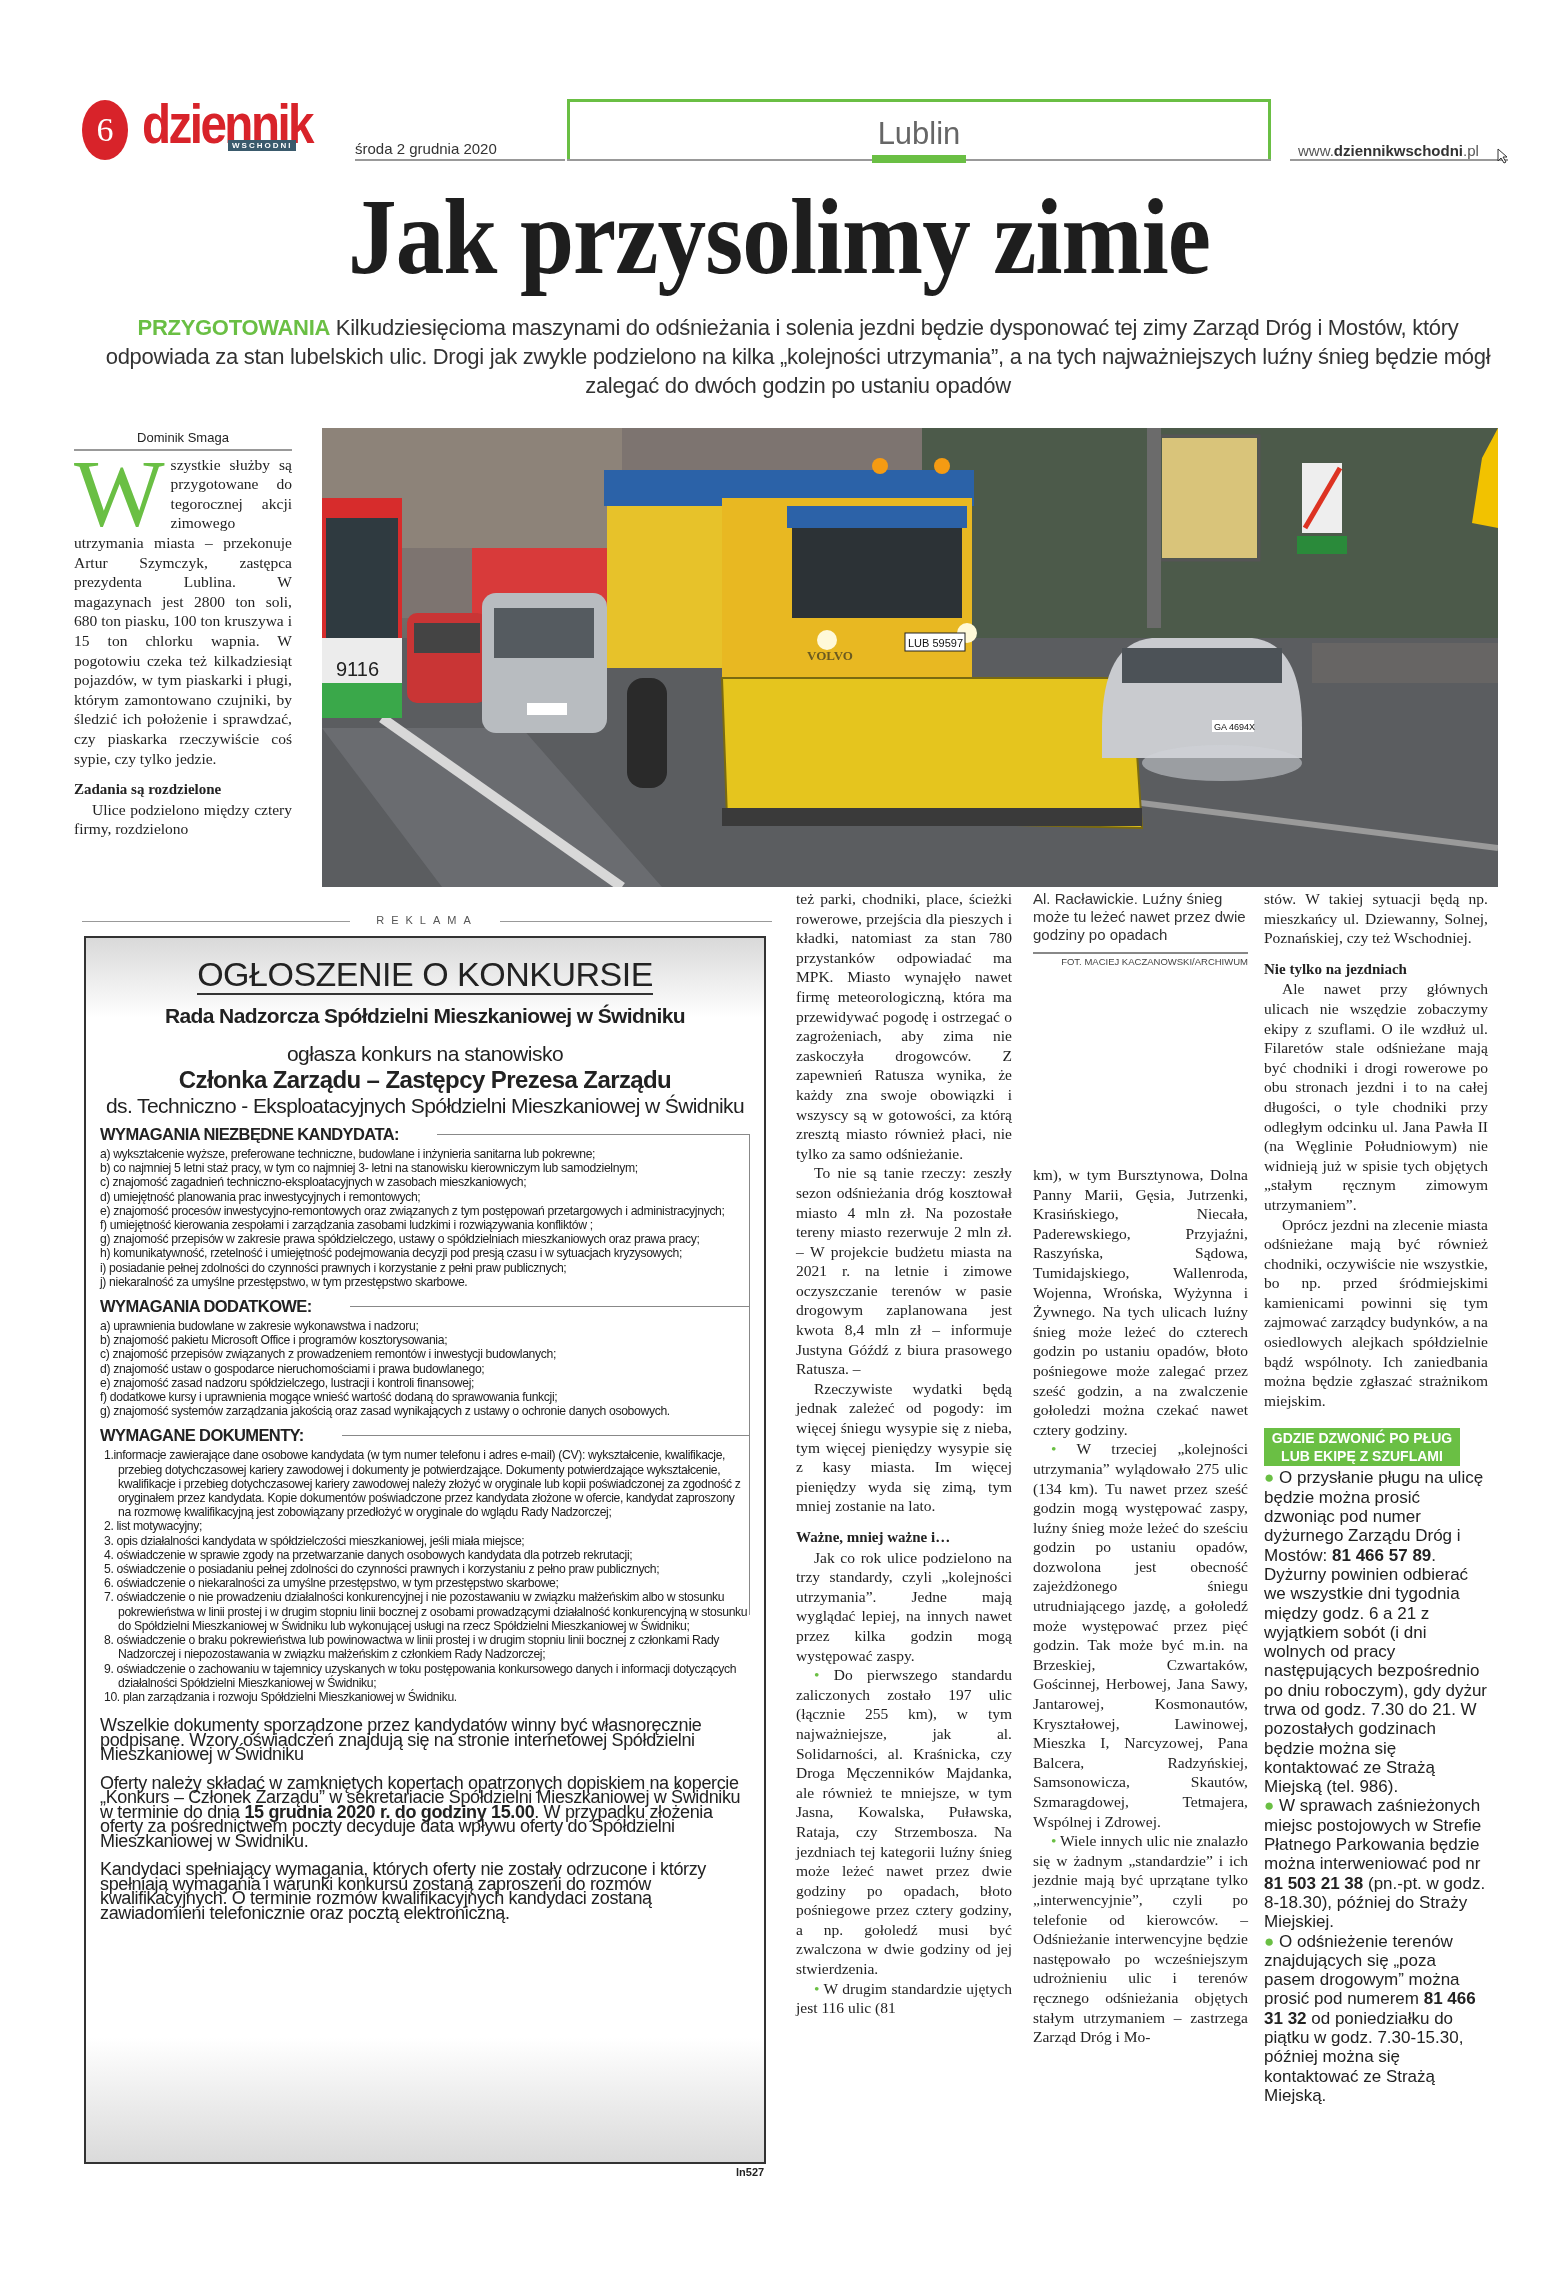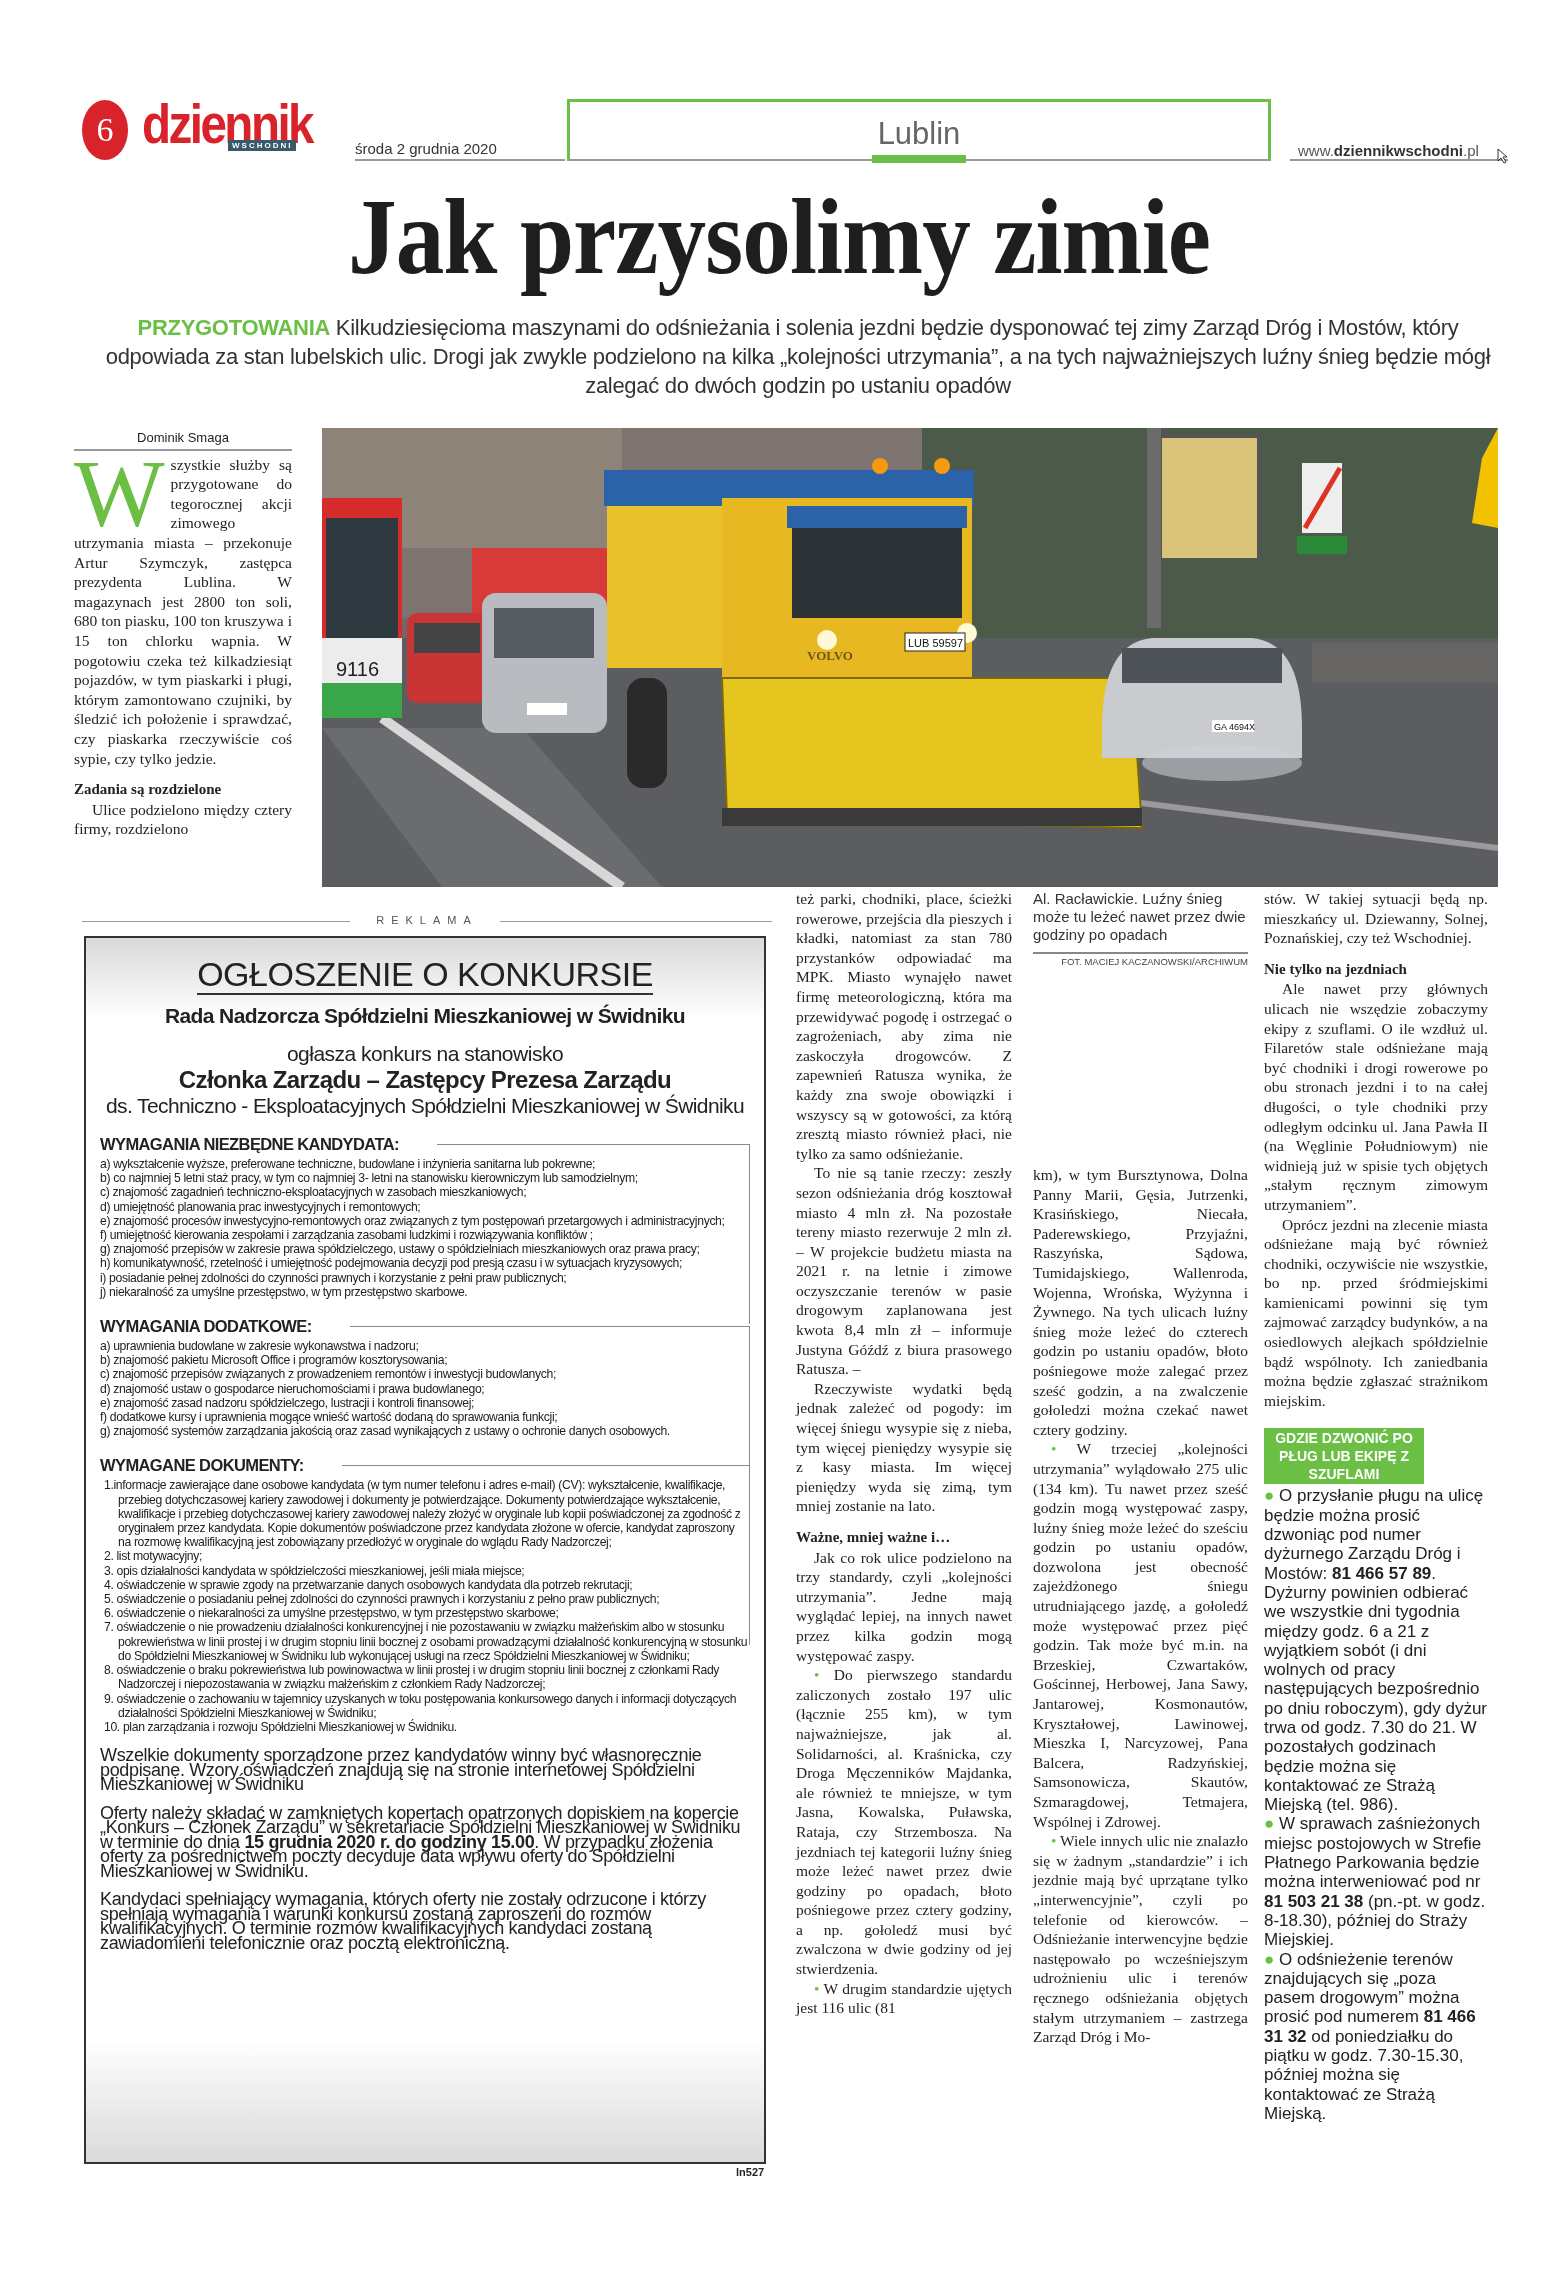--- a/index.html
+++ b/index.html
@@ -55,39 +55,39 @@
   .reklama-label { position: absolute; left: 0; width: 690px; text-align: center; font-family: "Liberation Sans", sans-serif; font-size: 11px; color: #555; letter-spacing: 7px; top: 0; }
   .ad { position: absolute; left: 84px; top: 936px; width: 682px; height: 1228px; border: 2px solid #333;
     background: linear-gradient(#d9d9d9 0px, #ffffff 80px, #ffffff 1100px, #d9d9d9 1228px);
     font-family: "Liberation Sans", sans-serif; color: #222; padding: 0 14px; }
   .ad-title { text-align: center; font-size: 34px; margin-top: 16px; line-height: 40px; letter-spacing: -0.5px; }
   .ad-title span { border-bottom: 2px solid #333; }
   .ad-org { text-align: center; font-size: 21px; font-weight: 700; margin-top: 10px; letter-spacing: -0.6px; }
   .ad-announce { text-align: center; font-size: 21px; margin-top: 14px; letter-spacing: -0.5px; }
   .ad-position { text-align: center; font-size: 24px; font-weight: 700; letter-spacing: -0.6px; line-height: 28px; }
   .ad-dept { text-align: center; font-size: 21px; line-height: 23px; letter-spacing: -0.6px; }
-  .ad-sec-head { display: flex; align-items: center; margin-top: 18px; gap: 32px; }
+  .ad-sec-head { display: flex; align-items: center; margin-top: 8px; gap: 32px; }
   .ad-sec-title { font-size: 16.5px; font-weight: 700; letter-spacing: -0.6px; white-space: nowrap; }
   .ad-sec-line { flex: 1; height: 1px; background: #888; margin-left: 6px; position: relative; }
   .ad-sec-line::after { content: ""; position: absolute; right: 0; top: 0; width: 1px; height: 180px; background: #888; }
   .ad-list { list-style: none; font-size: 12.2px; line-height: 14.2px; letter-spacing: -0.35px; margin-top: 3px; }
   .ad-list li { padding-left: 14px; text-indent: -14px; }
   .ad-para { font-size: 18px; line-height: 14.5px; letter-spacing: -0.35px; margin-top: 14px; }
   .ad-code { position: absolute; left: 736px; top: 2166px; font-family: "Liberation Sans", sans-serif; font-weight: 700; font-size: 11px; color: #222; }
 
   
   .col { position: absolute; font-size: 15.5px; line-height: 19.6px; text-align: justify; hyphens: manual; }
   .col2 { left: 796px; top: 889px; width: 216px; }
   .col3 { left: 1033px; top: 1150px; width: 215px; margin-top: 15px; }
   .col4 { left: 1264px; top: 889px; width: 224px; }
   .bullet { color: #6abf44; }
   .caption { position: absolute; left: 1033px; top: 890px; width: 215px; font-family: "Liberation Sans", sans-serif; font-size: 15px; line-height: 18px; color: #333; }
   .credit { position: absolute; left: 1033px; top: 952px; width: 215px; border-top: 2px solid #888; text-align: right; font-family: "Liberation Sans", sans-serif; font-size: 9.5px; line-height: 11px; color: #444; padding-top: 2px; }
 
-  .box-title { background: #6abf44; color: #fff; font-family: "Liberation Sans", sans-serif; font-weight: 700; font-size: 14px; line-height: 18px; text-align: center; margin-top: 18px; padding: 1px 4px; width: 160px; }
+  .box-title { background: #6abf44; color: #fff; font-family: "Liberation Sans", sans-serif; font-weight: 700; font-size: 14px; line-height: 18px; text-align: center; margin-top: 18px; padding: 1px 4px; width: 196px; }
   .box-text { font-family: "Liberation Sans", sans-serif; font-size: 17px; line-height: 19.3px; text-align: left; color: #222; margin-top: 2px; }
   .box-text b { font-weight: 700; }
 </style>
 </head>
 <body>
 
 <header class="masthead">
   <div class="page-num">6</div>
   <div class="logo">
     <span class="logo-word">dziennik</span>

